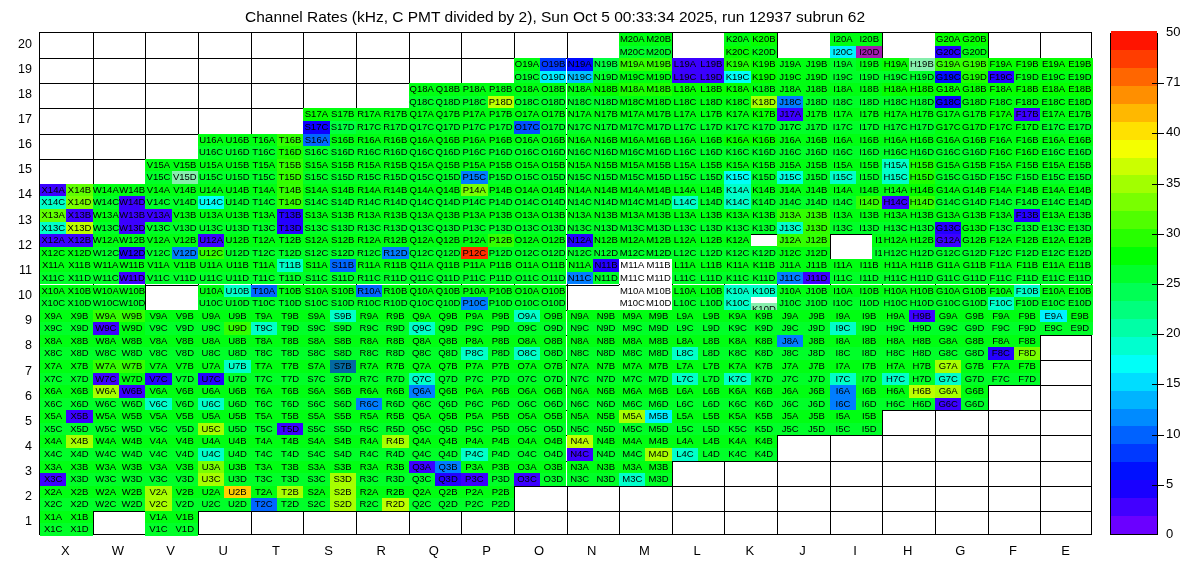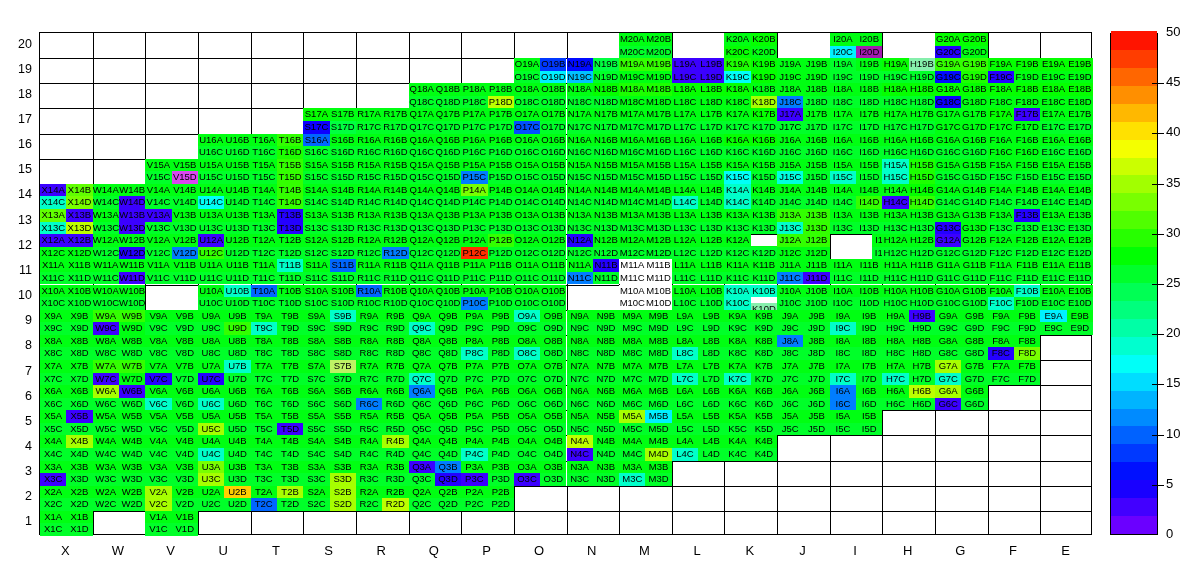--- a/index.html
+++ b/index.html
@@ -32,20 +32,21 @@
            border:1px solid #000;box-sizing:border-box;}
   .pband{position:absolute;left:0;width:100%;}
   .ptick{position:absolute;left:1152px;width:12px;height:1px;background:#000;}
   .plab{position:absolute;left:1166px;font-size:13px;color:#000;}
 </style>
 </head>
 <body>
 
 <div id="root">
 
+  <div id="title">Channel Rates (kHz, C PMT divided by 2), Sun Oct  5 00:33:34 2025, run 12937 subrun 62</div>
 
   <div id="plot">
       <div class="colline" style="left: 52.65px;"></div>
       <div class="colline" style="left: 105.3px;"></div>
       <div class="colline" style="left: 157.95px;"></div>
       <div class="colline" style="left: 210.6px;"></div>
       <div class="colline" style="left: 263.25px;"></div>
       <div class="colline" style="left: 315.9px;"></div>
       <div class="colline" style="left: 368.55px;"></div>
       <div class="colline" style="left: 421.2px;"></div>
@@ -436,21 +437,21 @@
       <div class="cell" style="left: 1000.35px; top: 100.6px; width: 52.65px; height: 25.15px;">
         <div class="sub" style="left: 0px; top: 0px; width: 26.325px; height: 12.575px; line-height: 12.575px; background: rgb(0, 255, 18);">E16A</div>
         <div class="sub" style="left: 26.325px; top: 0px; width: 26.325px; height: 12.575px; line-height: 12.575px; background: rgb(0, 255, 18);">E16B</div>
         <div class="sub" style="left: 0px; top: 12.575px; width: 26.325px; height: 12.575px; line-height: 12.575px; background: rgb(0, 255, 41);">E16C</div>
         <div class="sub" style="left: 26.325px; top: 12.575px; width: 26.325px; height: 12.575px; line-height: 12.575px; background: rgb(0, 255, 41);">E16D</div>
       </div>
       <div class="cell" style="left: 105.3px; top: 125.75px; width: 52.65px; height: 25.15px;">
         <div class="sub" style="left: 0px; top: 0px; width: 26.325px; height: 12.575px; line-height: 12.575px; background: rgb(0, 255, 18);">V15A</div>
         <div class="sub" style="left: 26.325px; top: 0px; width: 26.325px; height: 12.575px; line-height: 12.575px; background: rgb(0, 255, 18);">V15B</div>
         <div class="sub" style="left: 0px; top: 12.575px; width: 26.325px; height: 12.575px; line-height: 12.575px; background: rgb(0, 255, 41);">V15C</div>
-        <div class="sub" style="left: 26.325px; top: 12.575px; width: 26.325px; height: 15px; line-height: 12.575px; background: #d946ef;">V15D</div>
+        <div class="sub" style="left: 26.325px; top: 12.575px; width: 26.325px; height: 15px; line-height: 12.575px; background: #86efac;">V15D</div>
       </div>
       <div class="cell" style="left: 157.95px; top: 125.75px; width: 52.65px; height: 25.15px;">
         <div class="sub" style="left: 0px; top: 0px; width: 26.325px; height: 12.575px; line-height: 12.575px; background: rgb(0, 255, 18);">U15A</div>
         <div class="sub" style="left: 26.325px; top: 0px; width: 26.325px; height: 12.575px; line-height: 12.575px; background: rgb(0, 255, 18);">U15B</div>
         <div class="sub" style="left: 0px; top: 12.575px; width: 26.325px; height: 12.575px; line-height: 12.575px; background: rgb(0, 255, 41);">U15C</div>
         <div class="sub" style="left: 26.325px; top: 12.575px; width: 26.325px; height: 12.575px; line-height: 12.575px; background: rgb(0, 255, 41);">U15D</div>
       </div>
       <div class="cell" style="left: 210.6px; top: 125.75px; width: 52.65px; height: 25.15px;">
         <div class="sub" style="left: 0px; top: 0px; width: 26.325px; height: 12.575px; line-height: 12.575px; background: rgb(0, 255, 18);">T15A</div>
         <div class="sub" style="left: 26.325px; top: 0px; width: 26.325px; height: 12.575px; line-height: 12.575px; background: rgb(51, 255, 0);">T15B</div>
@@ -1394,21 +1395,21 @@
         <div class="sub" style="left: 26.325px; top: 12.575px; width: 26.325px; height: 12.575px; line-height: 12.575px; background: rgb(0, 255, 41);">U7D</div>
       </div>
       <div class="cell" style="left: 210.6px; top: 326.95px; width: 52.65px; height: 25.15px;">
         <div class="sub" style="left: 0px; top: 0px; width: 26.325px; height: 12.575px; line-height: 12.575px; background: rgb(0, 255, 18);">T7A</div>
         <div class="sub" style="left: 26.325px; top: 0px; width: 26.325px; height: 12.575px; line-height: 12.575px; background: rgb(0, 255, 18);">T7B</div>
         <div class="sub" style="left: 0px; top: 12.575px; width: 26.325px; height: 12.575px; line-height: 12.575px; background: rgb(0, 255, 41);">T7C</div>
         <div class="sub" style="left: 26.325px; top: 12.575px; width: 26.325px; height: 12.575px; line-height: 12.575px; background: rgb(0, 255, 41);">T7D</div>
       </div>
       <div class="cell" style="left: 263.25px; top: 326.95px; width: 52.65px; height: 25.15px;">
         <div class="sub" style="left: 0px; top: 0px; width: 26.325px; height: 12.575px; line-height: 12.575px; background: rgb(0, 255, 18);">S7A</div>
-        <div class="sub" style="left: 26.325px; top: 0px; width: 26.325px; height: 19px; line-height: 12.575px; background: #bef264;">S7B</div>
+        <div class="sub" style="left: 26.325px; top: 0px; width: 26.325px; height: 19px; line-height: 12.575px; background: #0369a1;">S7B</div>
         <div class="sub" style="left: 0px; top: 12.575px; width: 26.325px; height: 12.575px; line-height: 12.575px; background: rgb(0, 255, 41);">S7C</div>
         <div class="sub" style="left: 26.325px; top: 12.575px; width: 26.325px; height: 12.575px; line-height: 12.575px; background: rgb(0, 255, 41);">S7D</div>
       </div>
       <div class="cell" style="left: 315.9px; top: 326.95px; width: 52.65px; height: 25.15px;">
         <div class="sub" style="left: 0px; top: 0px; width: 26.325px; height: 12.575px; line-height: 12.575px; background: rgb(0, 255, 18);">R7A</div>
         <div class="sub" style="left: 26.325px; top: 0px; width: 26.325px; height: 12.575px; line-height: 12.575px; background: rgb(0, 255, 18);">R7B</div>
         <div class="sub" style="left: 0px; top: 12.575px; width: 26.325px; height: 12.575px; line-height: 12.575px; background: rgb(0, 255, 41);">R7C</div>
         <div class="sub" style="left: 26.325px; top: 12.575px; width: 26.325px; height: 12.575px; line-height: 12.575px; background: rgb(0, 255, 41);">R7D</div>
       </div>
       <div class="cell" style="left: 368.55px; top: 326.95px; width: 52.65px; height: 25.15px;">
@@ -1993,15 +1994,15 @@
     <div class="plab" style="top: 325.2px;">20</div>
     <div class="ptick" style="top: 284px;"></div>
     <div class="plab" style="top: 275px;">25</div>
     <div class="ptick" style="top: 233.8px;"></div>
     <div class="plab" style="top: 224.8px;">30</div>
     <div class="ptick" style="top: 183.6px;"></div>
     <div class="plab" style="top: 174.6px;">35</div>
     <div class="ptick" style="top: 133.4px;"></div>
     <div class="plab" style="top: 124.4px;">40</div>
     <div class="ptick" style="top: 83.2px;"></div>
-    <div class="plab" style="top: 74.2px;">45</div>
+    <div class="plab" style="top: 74.2px;">71</div>
     <div class="plab" style="top: 24px;">50</div>
   </div>
 
 </body></html>

